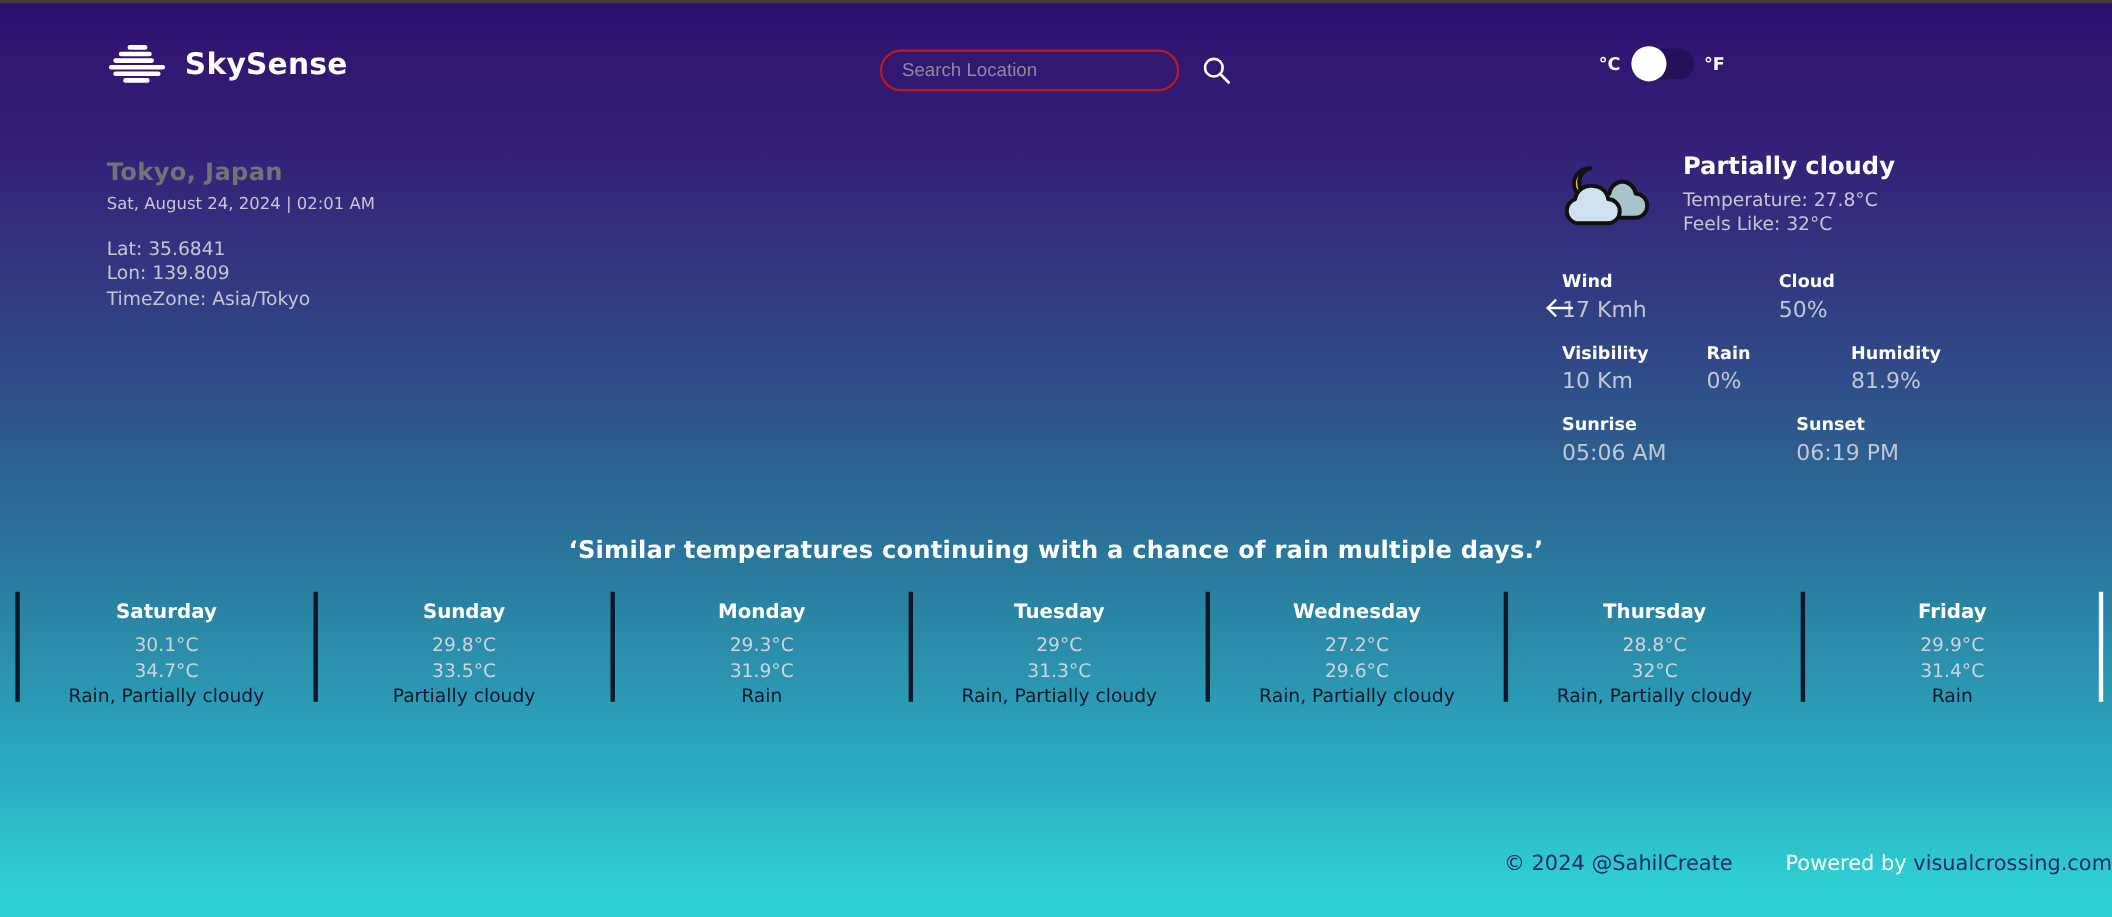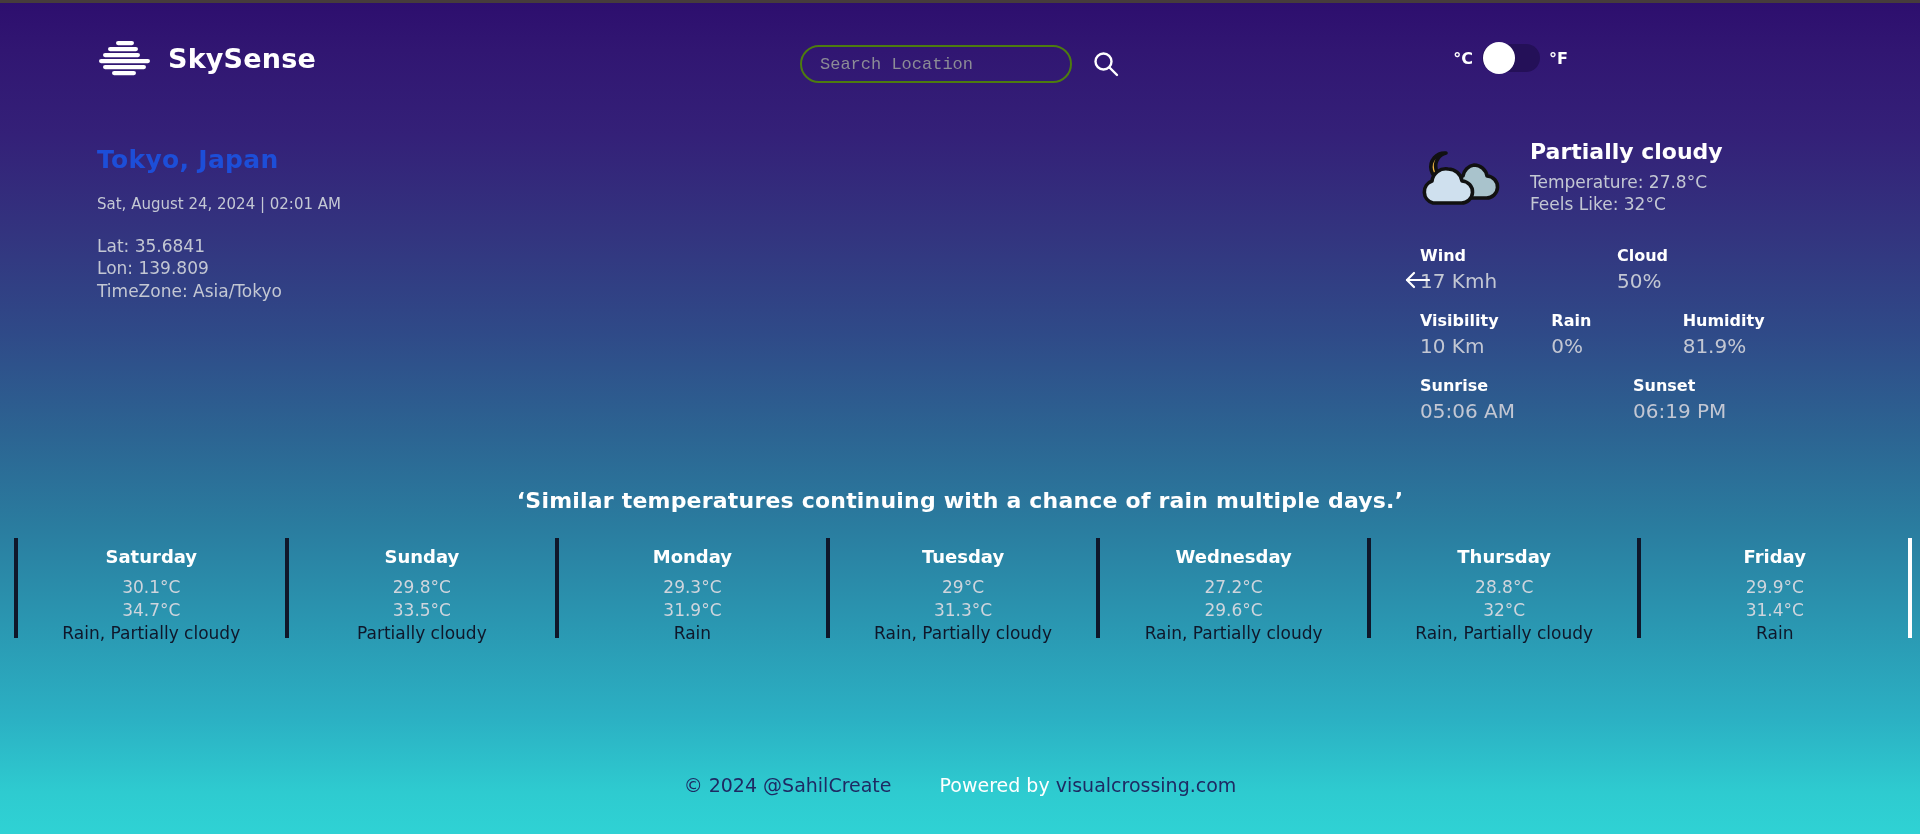--- a/index.html
+++ b/index.html
@@ -74,25 +74,25 @@
     top: 23px;
     display: flex;
     align-items: center;
     gap: 18px;
   }
 
   .search-input {
     width: 272px;
     height: 38px;
     border-radius: 20px;
-    border: 2px solid #4d7c0f;
+    border: 2px solid #b91c1c;
     background: transparent;
     outline: none;
     color: #ffffff;
-    font-family: Liberation Mono, monospace;
+    font-family: Liberation Sans, sans-serif;
     font-size: 17px;
     padding: 0 18px;
   }
   .search-input::placeholder { color: #8c8c96; opacity: 1; }
 
   .search-btn {
     background: none;
     border: none;
     cursor: pointer;
     padding: 0;
@@ -138,24 +138,24 @@
 
   
   .location {
     position: absolute;
     left: 97px;
     top: 145px;
   }
   .city {
     font-family: "DejaVu Sans", sans-serif;
     font-weight: bold;
-    font-size: 25px;
+    font-size: 22px;
     letter-spacing: .3px;
-    color: #1d4ed8;
-    margin-bottom: 21px;
+    color: #737373;
+    margin-bottom: 6px;
   }
   .datetime {
     font-size: 15px;
     color: #c4c8d4;
     margin-bottom: 22px;
   }
   .coord {
     font-size: 17px;
     color: #c3c7d3;
     line-height: 1.32;
@@ -278,21 +278,21 @@
     line-height: 1.36;
   }
 
   
   .footer {
     position: absolute;
     bottom: 38px;
     left: 0;
     width: 1920px;
     display: flex;
-    justify-content: center;
+    justify-content: flex-end;
     align-items: center;
     gap: 48px;
     font-size: 19px;
   }
   .copyright { color: #1e2a63; white-space: nowrap; }
   .powered { white-space: nowrap; }
   .powered .pw-pre { color: #ffffff; }
   .powered .pw-link { color: #1e2a63; text-decoration: none; }
 </style>
 </head>

